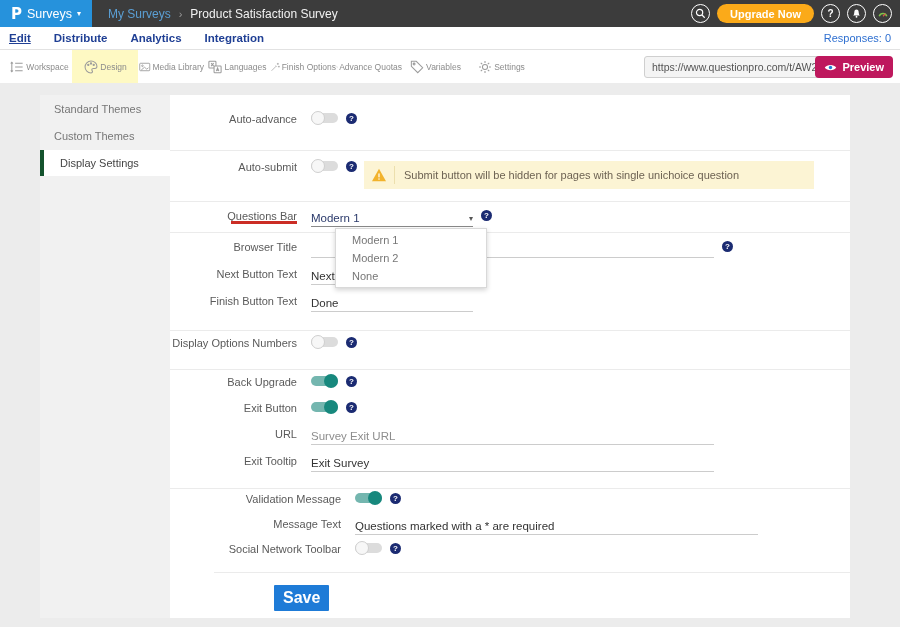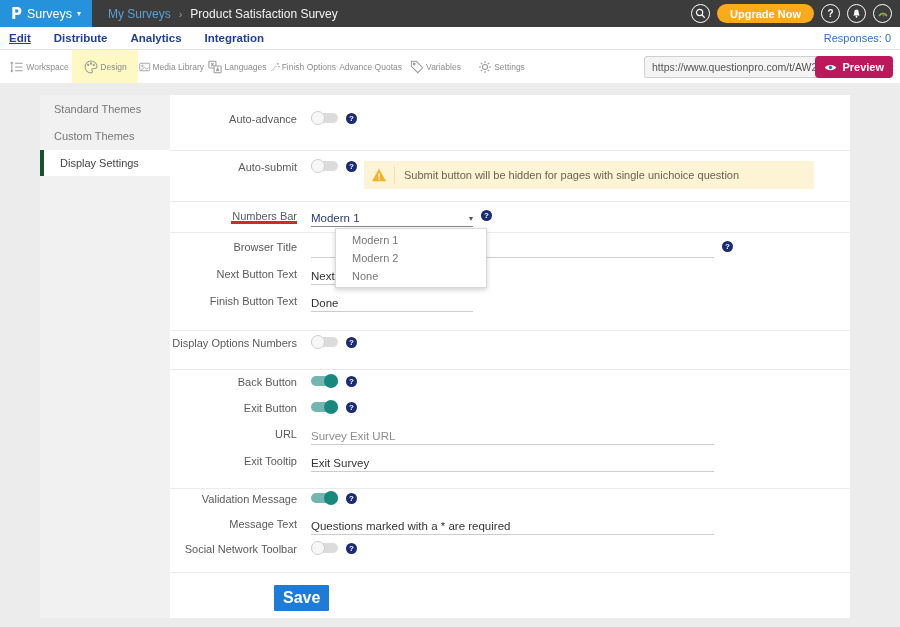--- a/index.html
+++ b/index.html
@@ -254,21 +254,21 @@
             </span>
             <span class="warn-txt">Submit button will be hidden for pages with single unichoice question</span>
           </div>
         </div>
       </div>
 
       
       <div class="grp" style="padding:8px 0 2px 0;">
         <div class="row" style="height:20px;">
           <span class="lbl" style="position:relative;">
-            <span>Numbers Bar</span>
+            <span>Questions Bar</span>
             <span class="red-line"></span>
           </span>
           <div class="select">
             <span>Modern 1</span>
             <span class="caret-d">▾</span>
           </div>
           <span class="help">?</span>
         </div>
       </div>
 
@@ -303,21 +303,21 @@
           <span class="toggle off">
               <span class="knob"></span>
             </span>
           <span class="help">?</span>
         </div>
       </div>
 
       
       <div class="grp" style="padding:6px 0 6px 0;">
         <div class="row" style="height:26px;">
-          <span class="lbl">Back Button</span>
+          <span class="lbl">Back Upgrade</span>
           <span class="toggle on">
               <span class="knob"></span>
             </span>
           <span class="help">?</span>
         </div>
         <div class="row" style="height:26px;">
           <span class="lbl">Exit Button</span>
           <span class="toggle on">
               <span class="knob"></span>
             </span>
@@ -327,21 +327,21 @@
           <span class="lbl">URL</span>
           <div class="uline wide"><span class="placeholder">Survey Exit URL</span></div>
         </div>
         <div class="row">
           <span class="lbl">Exit Tooltip</span>
           <div class="uline wide"><span>Exit Survey</span></div>
         </div>
       </div>
 
       
-      <div class="grp" style="padding:4px 0 4px 0;">
+      <div class="grp" style="padding:4px 0 4px 0;margin-left:44px;">
         <div class="row" style="height:25px;">
           <span class="lbl">Validation Message</span>
           <span class="toggle on">
               <span class="knob"></span>
             </span>
           <span class="help">?</span>
         </div>
         <div class="row" style="height:25px;">
           <span class="lbl">Message Text</span>
           <div class="uline wide"><span>Questions marked with a * are required</span></div>

